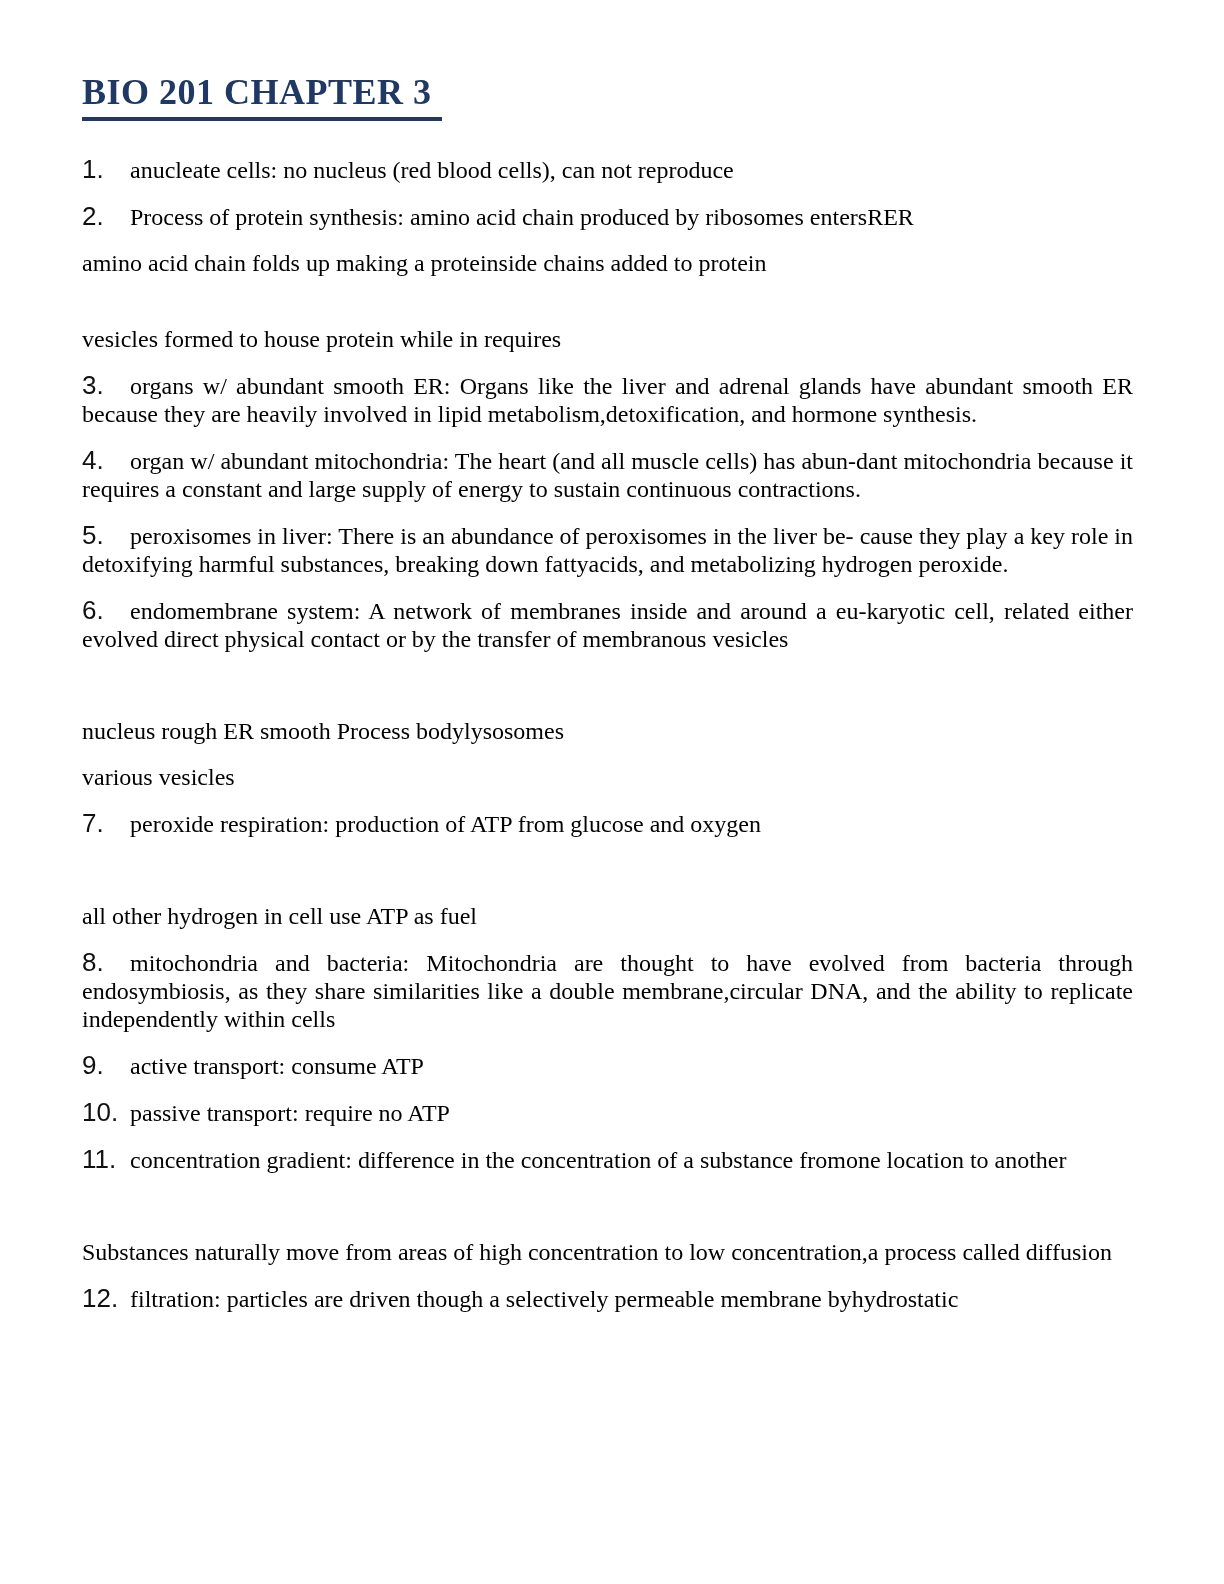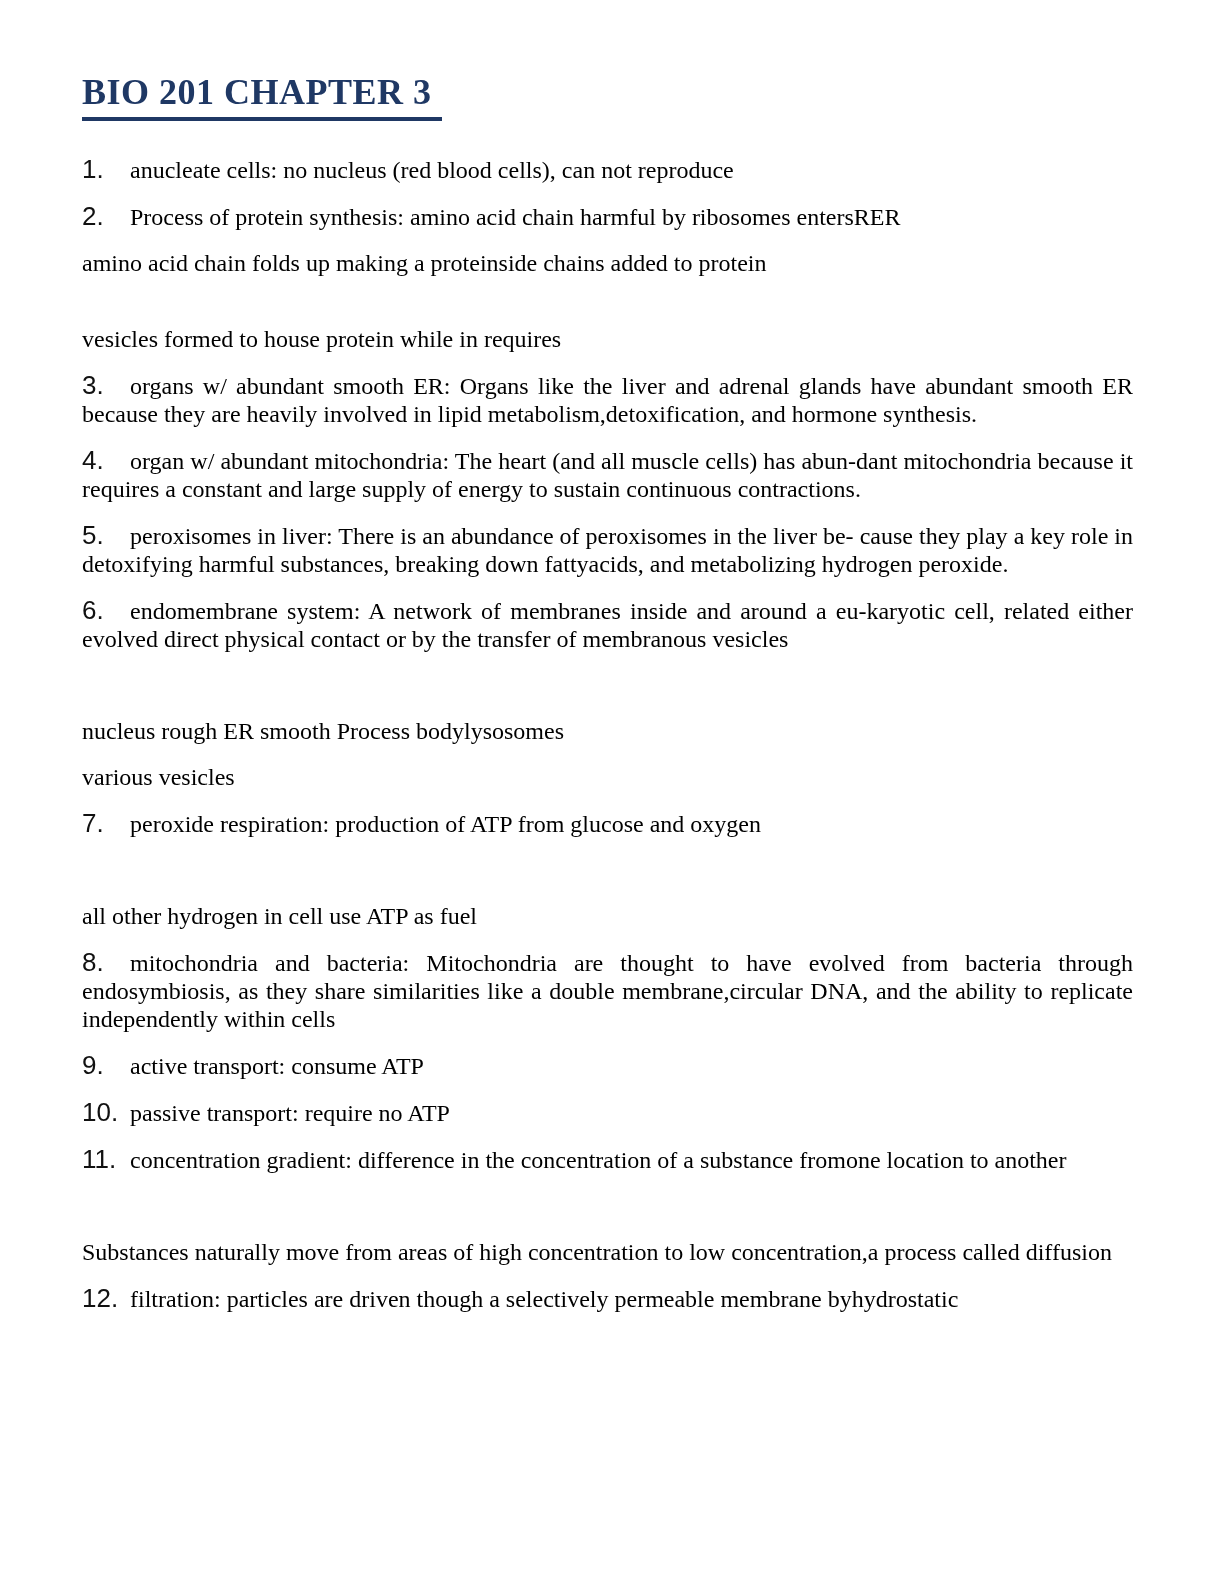--- a/index.html
+++ b/index.html
@@ -55,21 +55,21 @@
     margin: 0 0 2px 0;
   }
 </style>
 </head>
 <body>
 
 <h1 class="title"><span class="title-text">BIO 201 CHAPTER 3</span></h1>
 
 <p class="block"><span class="num">1.</span><span>anucleate cells: no nucleus (red blood cells), can not reproduce</span></p>
 
-<p class="block"><span class="num">2.</span><span>Process of protein synthesis: amino acid chain harmful by ribosomes entersRER</span></p>
+<p class="block"><span class="num">2.</span><span>Process of protein synthesis: amino acid chain produced by ribosomes entersRER</span></p>
 
 <p class="block"><span>amino acid chain folds up making a proteinside chains added to protein</span></p>
 
 <p class="spacer-sm"></p>
 
 <p class="block"><span>vesicles formed to house protein while in requires</span></p>
 
 <p class="block j"><span class="num">3.</span><span>organs w/ abundant smooth ER: Organs like the liver and adrenal glands have abundant smooth ER because they are heavily involved in lipid metabolism,detoxification, and hormone synthesis.</span></p>
 
 <p class="block j"><span class="num">4.</span><span>organ w/ abundant mitochondria: The heart (and all muscle cells) has abun-dant mitochondria because it requires a constant and large supply of energy to sustain continuous contractions.</span></p>

